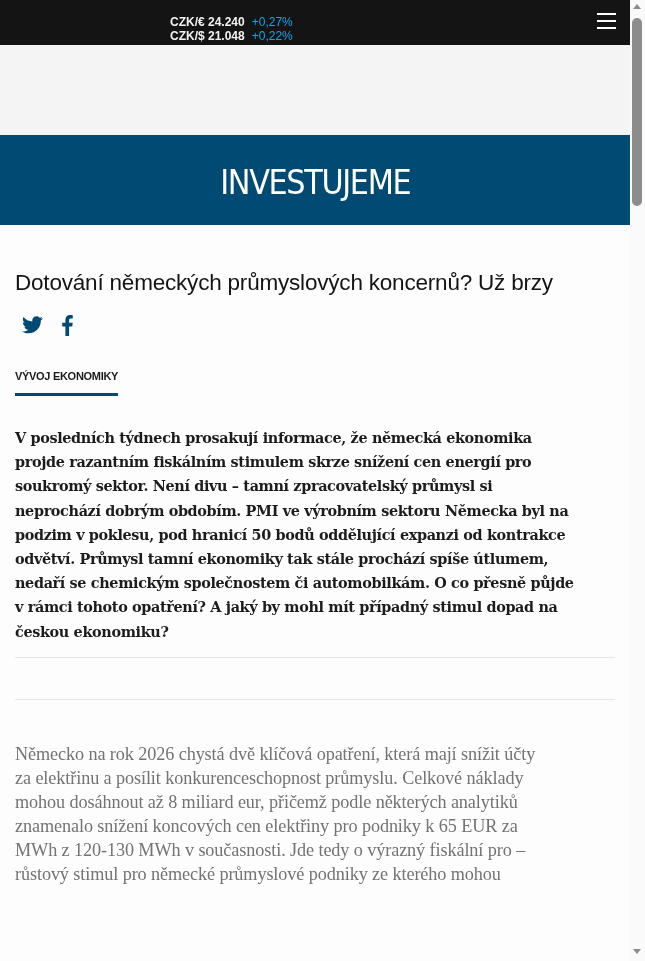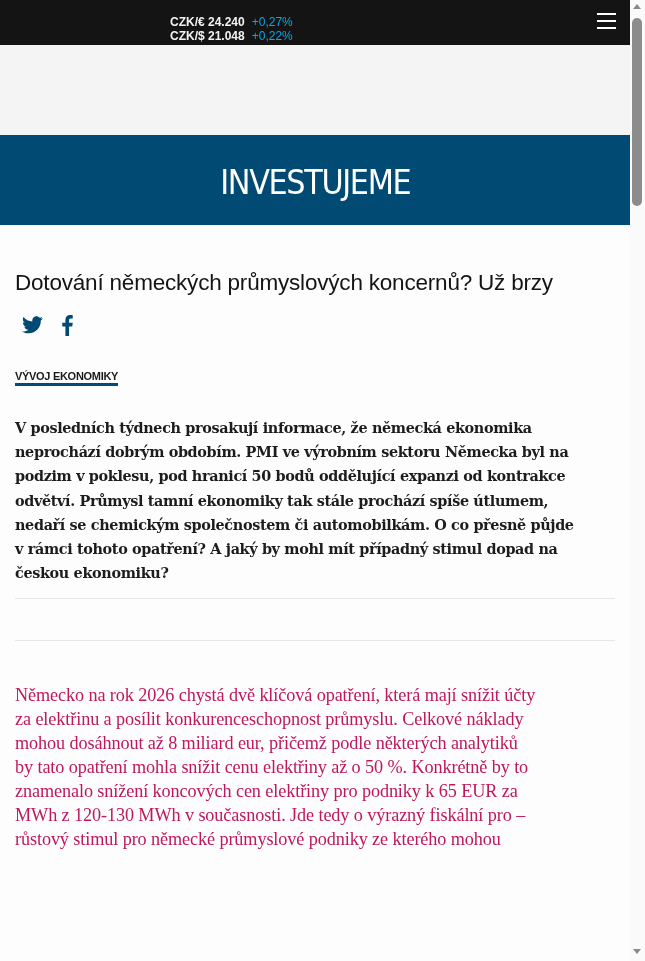--- a/index.html
+++ b/index.html
@@ -26,30 +26,30 @@
 
   
   .article { padding: 0 15px; }
   .title { margin-top: 43px; font-size: 22.5px; font-weight: normal; color: #141414; line-height: 29px; letter-spacing: -0.2px; white-space: nowrap; }
   .date { margin-top: 21px; font-size: 11.5px; font-weight: bold; color: #222; letter-spacing: -0.2px; }
   .share { margin-top: 16px; display: flex; align-items: center; height: 24px; }
   .share-icon { cursor: pointer; display: inline-flex; }
   .share-icon.tw { margin-left: 7px; }
   .share-icon.fb { margin-left: 19px; }
 
-  .category { margin-top: 33px; display: inline-block; font-size: 11px; font-weight: bold; color: #1a1a1a; letter-spacing: -0.3px; padding-bottom: 1px; border-bottom: 3px solid #004a73; cursor: pointer; }
+  .category { margin-top: 33px; display: inline-block; font-size: 11px; font-weight: bold; color: #1a1a1a; letter-spacing: -0.3px; padding-bottom: 11px; border-bottom: 3px solid #004a73; cursor: pointer; }
 
   .perex { margin-top: 30px; font-family: "DejaVu Serif", serif; font-weight: bold; font-size: 14.4px; line-height: 24.2px; color: #1c1c1c; letter-spacing: -0.35px; }
   .perex p { white-space: nowrap; }
 
   .divider { height: 1px; background: #e6e6e6; }
   .divider.d1 { margin-top: 13px; }
   .divider.d2 { margin-top: 41px; }
 
-  .body-text { margin-top: 42px; font-family: "Liberation Serif", serif; font-size: 18.2px; line-height: 24px; color: #be185d; letter-spacing: -0.1px; }
+  .body-text { margin-top: 42px; font-family: "Liberation Serif", serif; font-size: 18.2px; line-height: 24px; color: #737373; letter-spacing: -0.1px; }
   .body-text p { white-space: nowrap; }
 
   
   .scrollbar { position: absolute; left: 630px; top: 0; width: 15px; height: 961px; background: #fafafa; }
   .sb-up { position: absolute; left: 3px; top: 4px; width: 0; height: 0; border-left: 4.5px solid transparent; border-right: 4.5px solid transparent; border-bottom: 5px solid #8a8a8a; cursor: pointer; }
   .sb-thumb { position: absolute; left: 2px; top: 18px; width: 10px; height: 188px; background: #8c8c8c; border-radius: 5px; cursor: pointer; }
   .sb-down { position: absolute; left: 3px; top: 949px; width: 0; height: 0; border-left: 4.5px solid transparent; border-right: 4.5px solid transparent; border-top: 5px solid #8a8a8a; cursor: pointer; }
 </style>
 </head>
 <body>
@@ -93,36 +93,37 @@
         <svg width="11" height="21" viewBox="0 0 10 20">
             <path fill="#004a73" d="M6.5 20V11h3l.5-3.6H6.5V5.1c0-1 .3-1.7 1.8-1.7H10V.2C9.7.1 8.6 0 7.4 0 4.8 0 3 1.6 3 4.5v2.9H0V11h3v9h3.5z"></path>
           </svg>
       </a>
     </div>
 
     <a class="category">VÝVOJ EKONOMIKY</a>
 
     <div class="perex">
       <p>V posledních týdnech prosakují informace, že německá ekonomika</p>
+      <p>projde razantním fiskálním stimulem skrze snížení cen energií pro</p>
+      <p>soukromý sektor. Není divu – tamní zpracovatelský průmysl si</p>
       <p>neprochází dobrým obdobím. PMI ve výrobním sektoru Německa byl na</p>
       <p>podzim v poklesu, pod hranicí 50 bodů oddělující expanzi od kontrakce</p>
       <p>odvětví. Průmysl tamní ekonomiky tak stále prochází spíše útlumem,</p>
       <p>nedaří se chemickým společnostem či automobilkám. O co přesně půjde</p>
       <p>v rámci tohoto opatření? A jaký by mohl mít případný stimul dopad na</p>
       <p>českou ekonomiku?</p>
     </div>
 
     <div class="divider d1"></div>
     <div class="divider d2"></div>
 
     <div class="body-text">
       <p>Německo na rok 2026 chystá dvě klíčová opatření, která mají snížit účty</p>
       <p>za elektřinu a posílit konkurenceschopnost průmyslu. Celkové náklady</p>
       <p>mohou dosáhnout až 8 miliard eur, přičemž podle některých analytiků</p>
-      <p>by tato opatření mohla snížit cenu elektřiny až o 50 %. Konkrétně by to</p>
       <p>znamenalo snížení koncových cen elektřiny pro podniky k 65 EUR za</p>
       <p>MWh z 120-130 MWh v současnosti. Jde tedy o výrazný fiskální pro –</p>
       <p>růstový stimul pro německé průmyslové podniky ze kterého mohou</p>
     </div>
   </main>
 </div>
 
 <div class="scrollbar">
   <div class="sb-up"></div>
   <div class="sb-thumb"></div>

